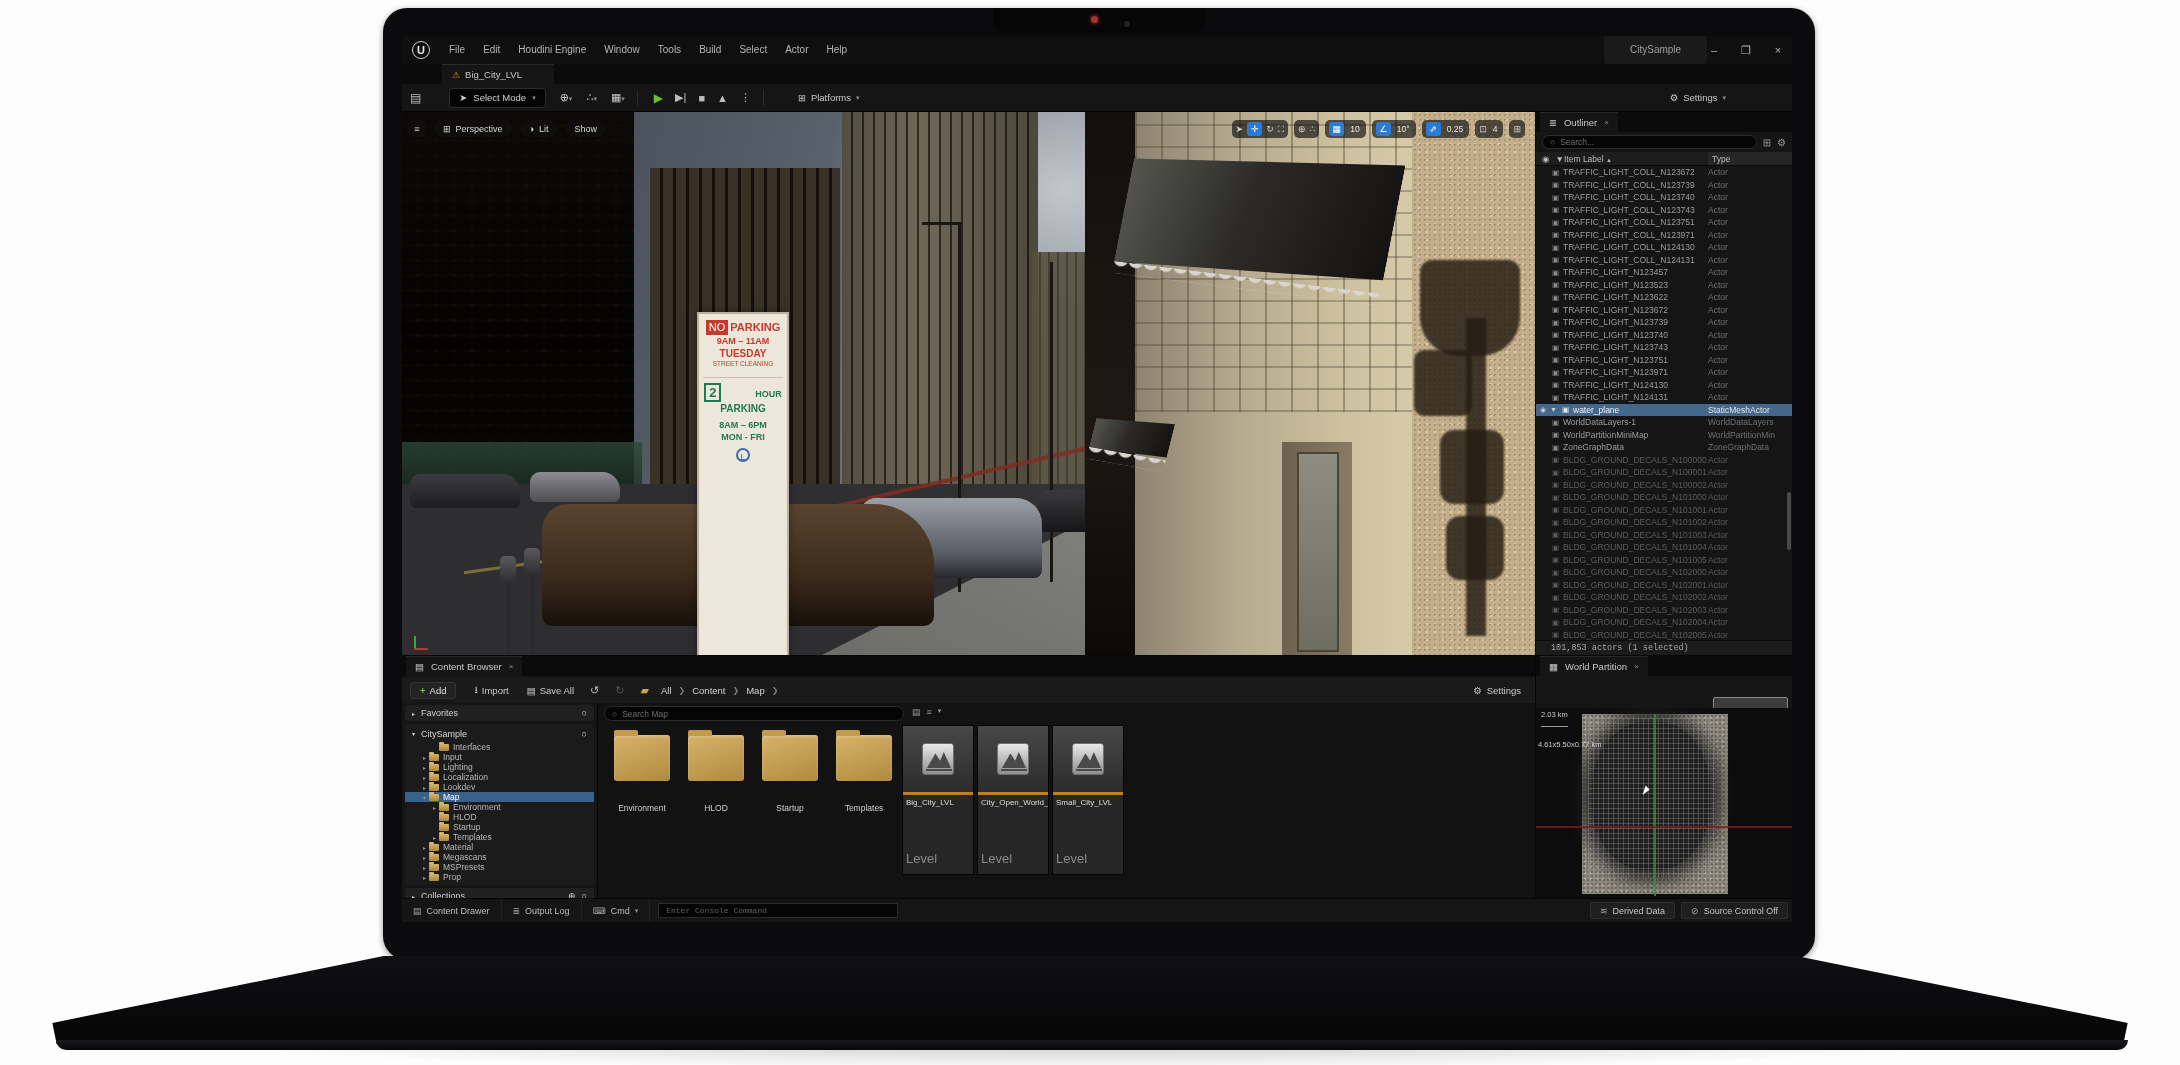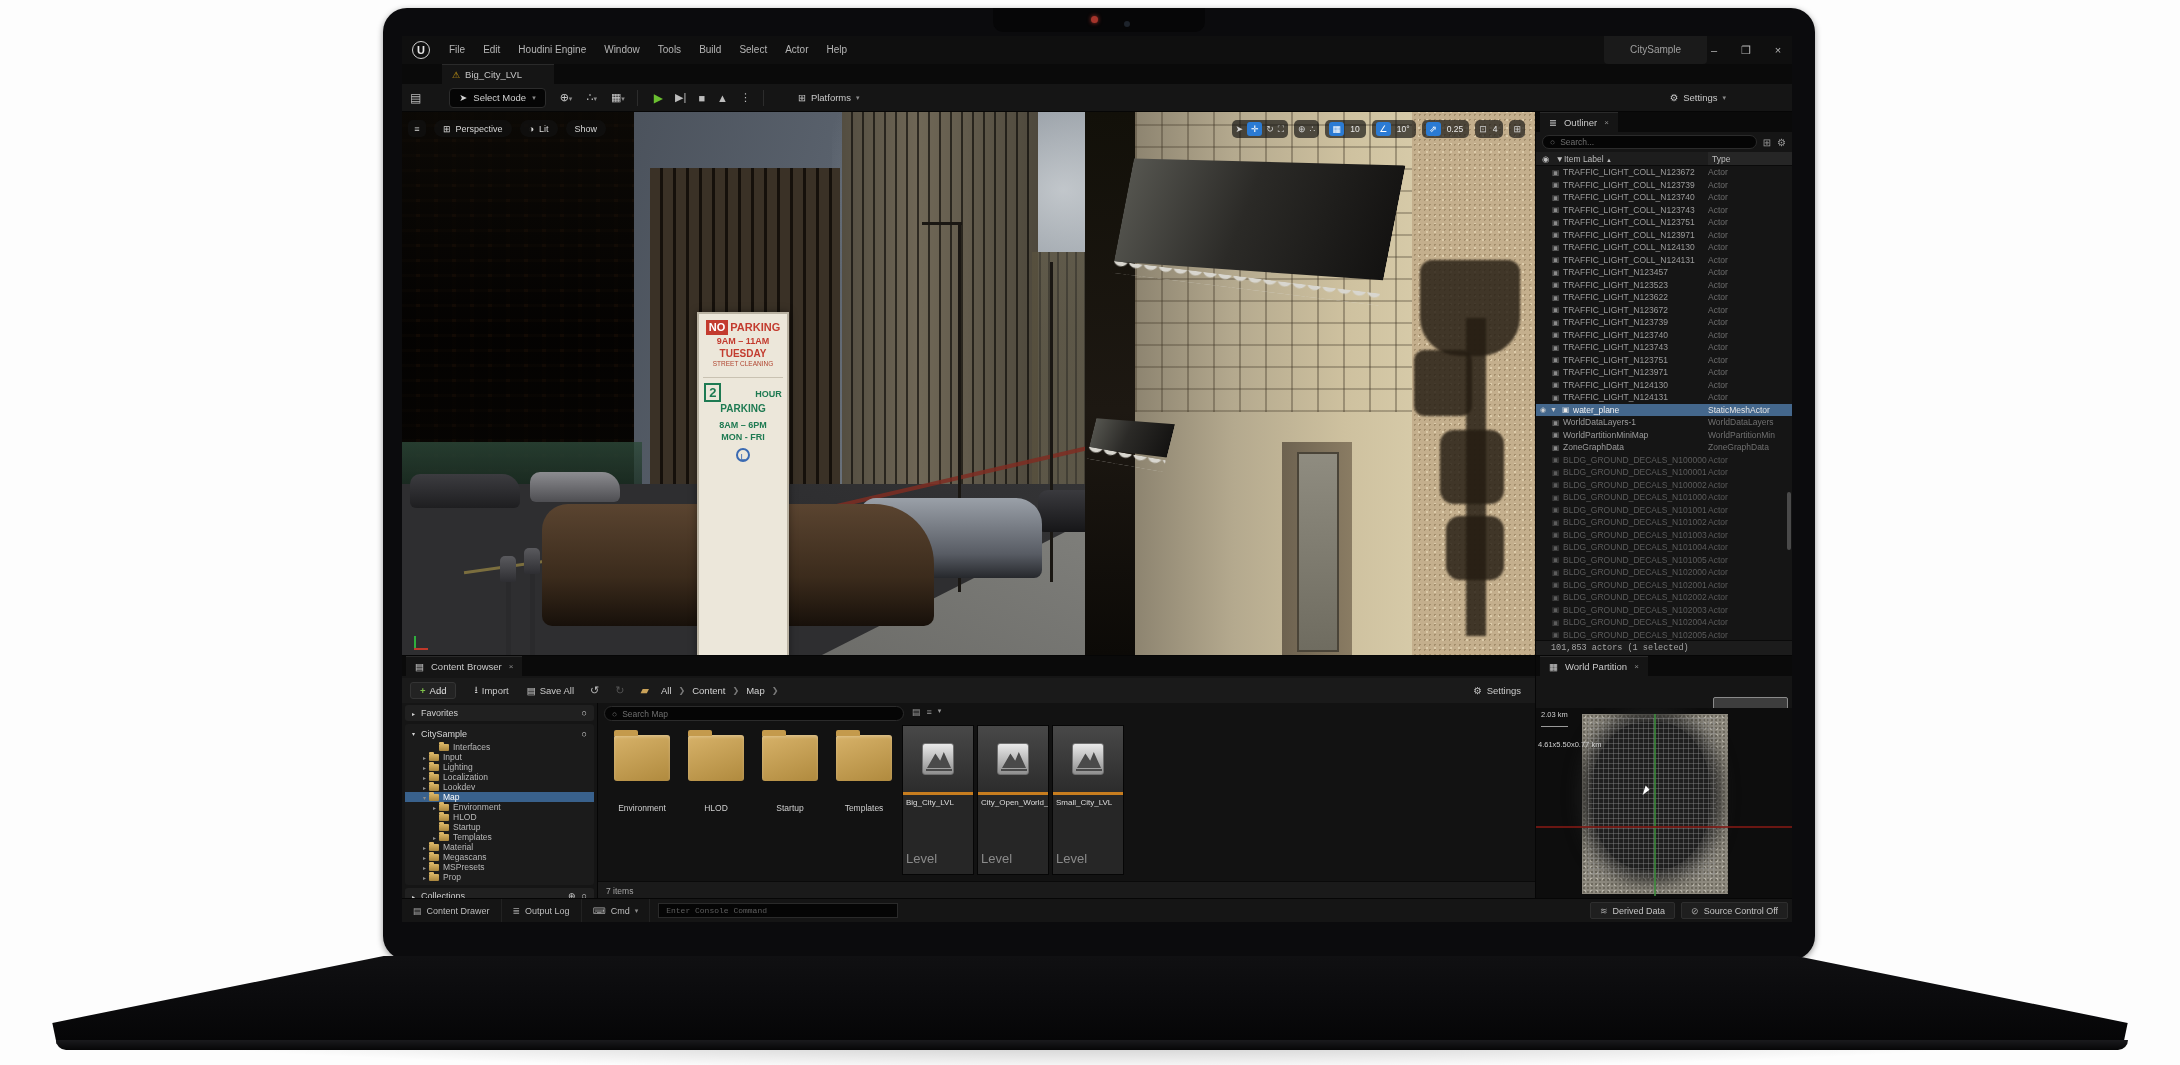--- a/index.html
+++ b/index.html
@@ -74,21 +74,21 @@
   .pillar{position:absolute;left:1010px;top:0;width:123px;height:543px;background-color:#c4af8d;background-image:radial-gradient(#a38e6c 1px,transparent 1px),radial-gradient(#dccbaa 1px,transparent 1px);background-size:5px 5px,8px 8px;background-position:0 0,3px 4px;}
   .shadow-shape{position:absolute;background:#241c12;opacity:.82;filter:blur(1.2px);}
   .lightpole{position:absolute;width:3px;background:#1a1713;}
   .polearm{position:absolute;height:3px;background:#1a1713;}
   .meter{position:absolute;width:5px;background:#2a2a2c;}
   .meterhead{position:absolute;width:16px;height:26px;background:linear-gradient(180deg,#5a5a5e,#2e2e32);border-radius:5px 5px 2px 2px;}
   .car{position:absolute;border-radius:10px 18px 6px 6px;}
   .sign{position:absolute;left:295px;top:200px;width:92px;height:348px;background:#ece7da;border:2px solid #b9b2a2;box-shadow:0 0 8px rgba(0,0,0,.4);padding:6px 4px;text-align:center;line-height:1.35;}
   .sign .red{color:#c33b2e;font-weight:bold;}
   .sign .green{color:#1e7a52;font-weight:bold;}
-  .sign .no-badge{display:inline-block;background:#c33b2e;color:#fff;font-weight:bold;padding:0 3px;margin-right:2px;}
+  .sign .no-badge{display:inline-block;background:#c33b2e;color:#fff;font-weight:normal;padding:0 3px;margin-right:2px;}
   .sign .tiny{font-size:6.5px;color:#b0442f;}
   .sign .circleL{display:inline-block;width:14px;height:14px;border-radius:50%;border:2px solid #3a6ab2;color:#3a6ab2;font-size:9px;line-height:14px;margin-top:4px;}
   .signpole{position:absolute;width:4px;background:#23211c;}
   .gizmo-g{position:absolute;left:12px;top:524px;width:2px;height:14px;background:#2fae3e;}
   .gizmo-r{position:absolute;left:12px;top:536px;width:14px;height:2px;background:#c0392b;}
   .vp-pills{position:absolute;left:6px;top:8px;display:flex;gap:8px;align-items:center;}
   .pill{background:rgba(16,16,16,.72);border-radius:10px;height:17px;display:flex;align-items:center;gap:5px;padding:0 9px;color:#d6d6d6;font-size:9px;}
   .pill-sq{background:rgba(16,16,16,.72);border-radius:5px;width:18px;height:17px;display:flex;align-items:center;justify-content:center;color:#d6d6d6;font-size:9px;}
   .vp-nav{position:absolute;right:10px;top:8px;display:flex;gap:6px;align-items:center;}
   .nav-group{background:rgba(14,14,14,.66);border-radius:5px;height:18px;display:flex;align-items:center;padding:0 4px;gap:4px;color:#cfcfcf;font-size:9px;}
@@ -792,21 +792,20 @@
                         <div class="mtn"></div>
                         <div class="baseln"></div>
                       </div>
                     </div>
                     <div class="abar"></div>
                     <div class="aname">Small_City_LVL</div>
                     <div class="abody"></div>
                     <div class="atype">Level</div>
                   </div>
                 </div>
-              <div class="cb-items">7 items</div>
             </div>
           </div>
         </div>
 
         <div class="wpart">
           <div class="panel-tabrow">
             <div class="panel-tab">
               <span>▦</span>
               <span>World Partition</span>
               <span class="x">×</span>

